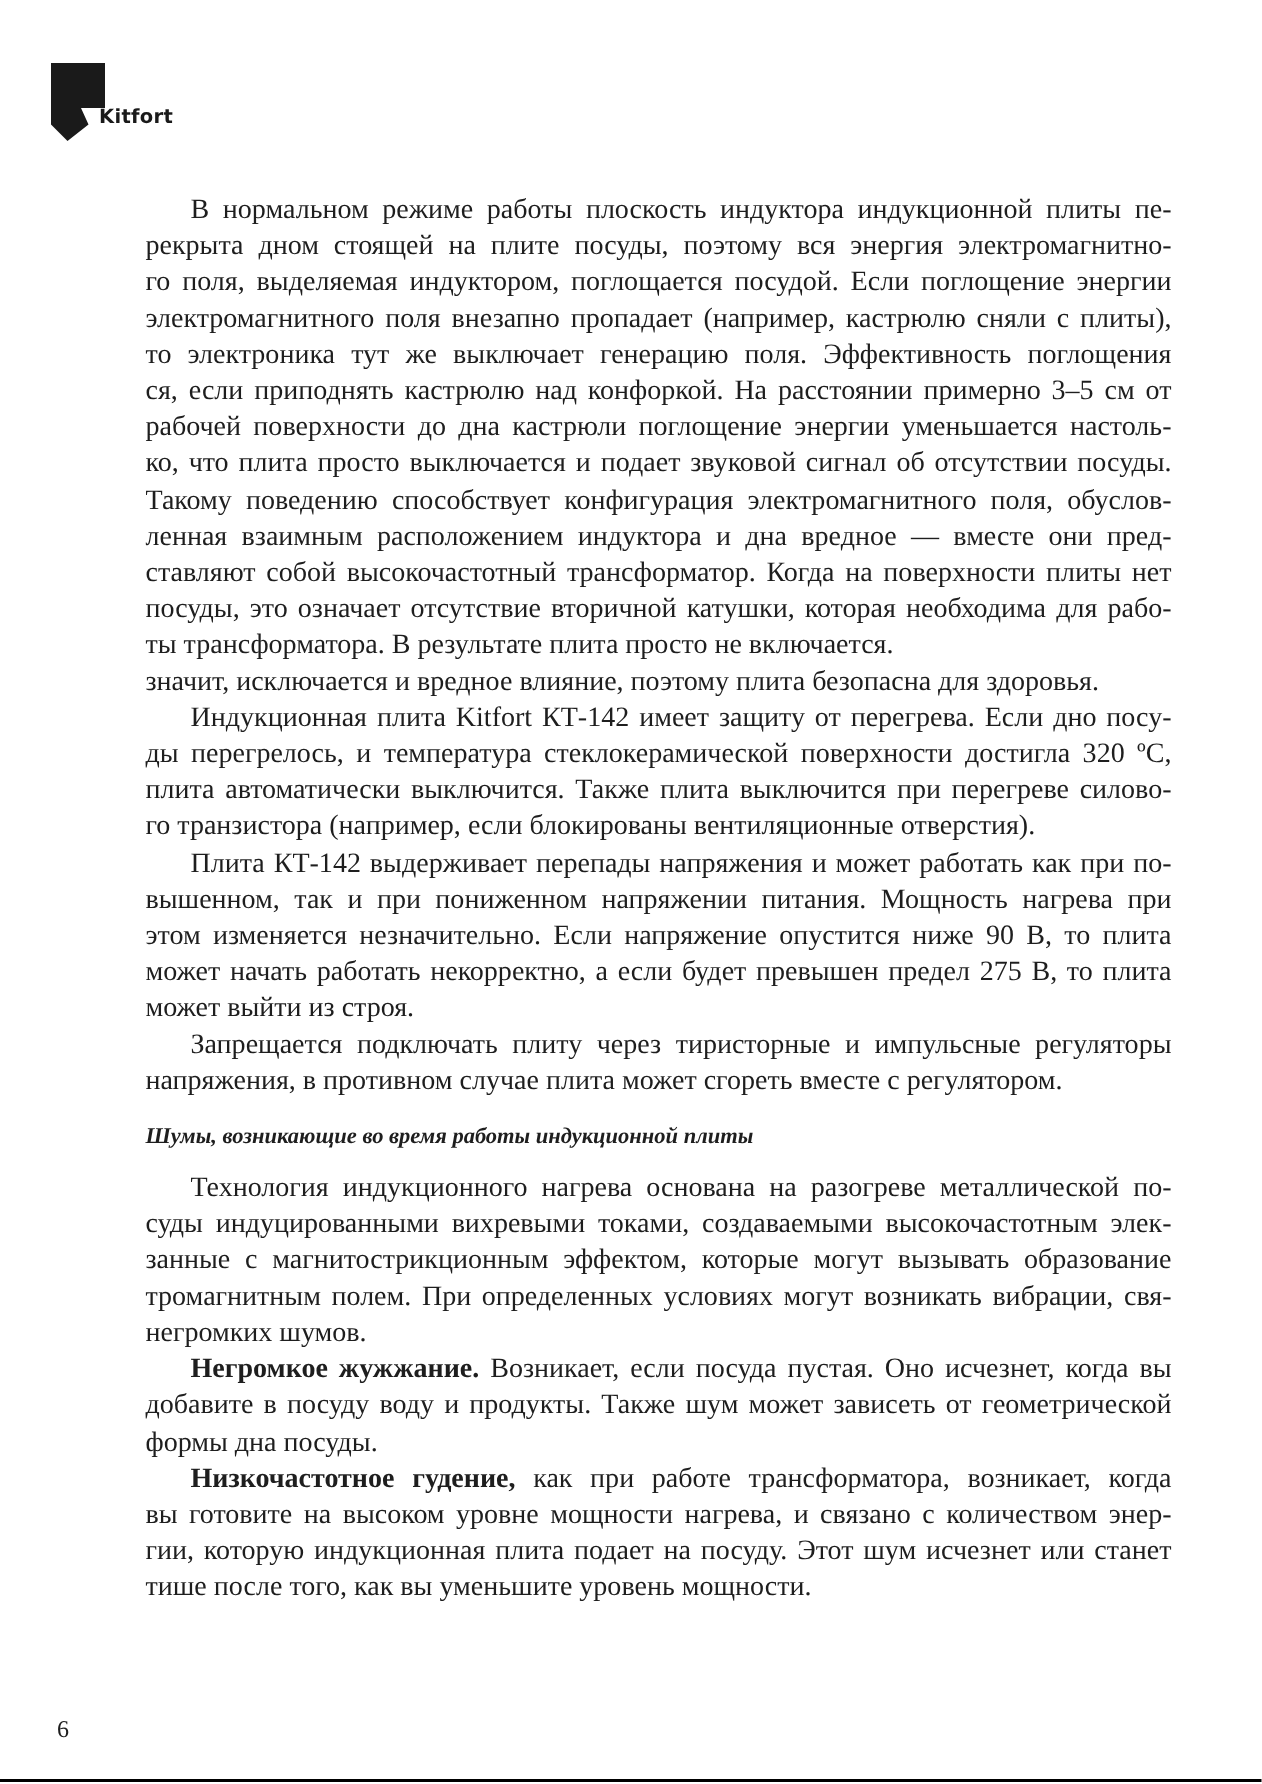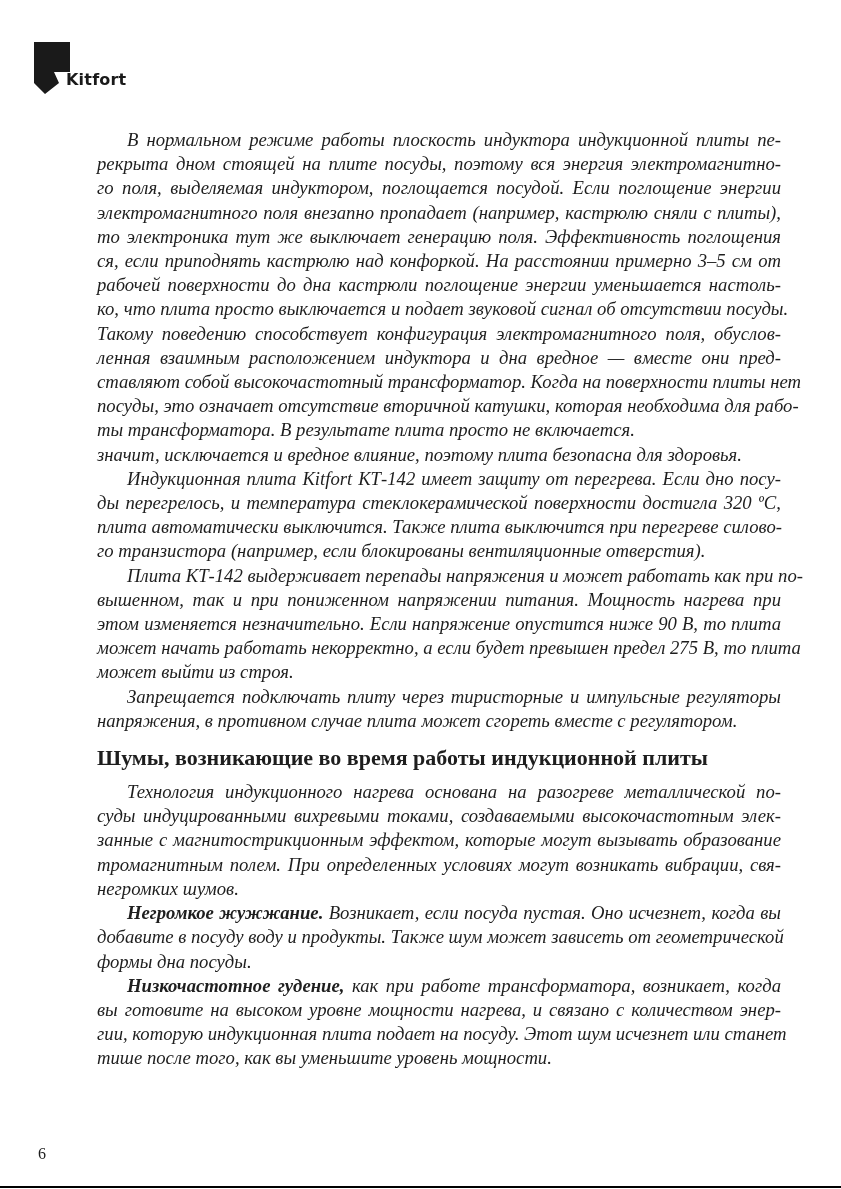--- a/index.html
+++ b/index.html
@@ -28,57 +28,57 @@
       top: 0;
       width: 38px;
       height: 52px;
     }
     .logo-text {
       position: absolute;
       left: 32px;
       top: 30px;
       font-family: "DejaVu Sans", sans-serif;
       font-weight: bold;
-      font-size: 16px;
+      font-size: 13px;
       letter-spacing: 0.2px;
       color: #1a1a1a;
       line-height: 1;
     }
     .content {
       position: absolute;
       left: 67px;
       top: 128px;
       width: 714px;
       font-size: 18.7px;
       line-height: 24.2px;
     }
     .para {
       margin: 0;
       text-align: justify;
       text-indent: 30px;
       hyphens: manual;
-      font-style: italic;
     }
     .para .line {
       display: block;
       text-align: justify;
       text-align-last: justify;
       white-space: nowrap;
     }
     .para .line.first {
       padding-left: 30px;
     }
     .para .line.last {
       text-align-last: left;
     }
     .heading {
       margin: 13px 0 10px 30px;
       font-weight: bold;
-      font-size: 22px;
+      font-size: 15px;
       line-height: 24px;
+      font-style: italic;
     }
     b { font-weight: bold; }
     .page-number {
       position: absolute;
       left: 38px;
       top: 1146px;
       font-size: 16px;
       line-height: 1;
     }
     .bottom-rule {

